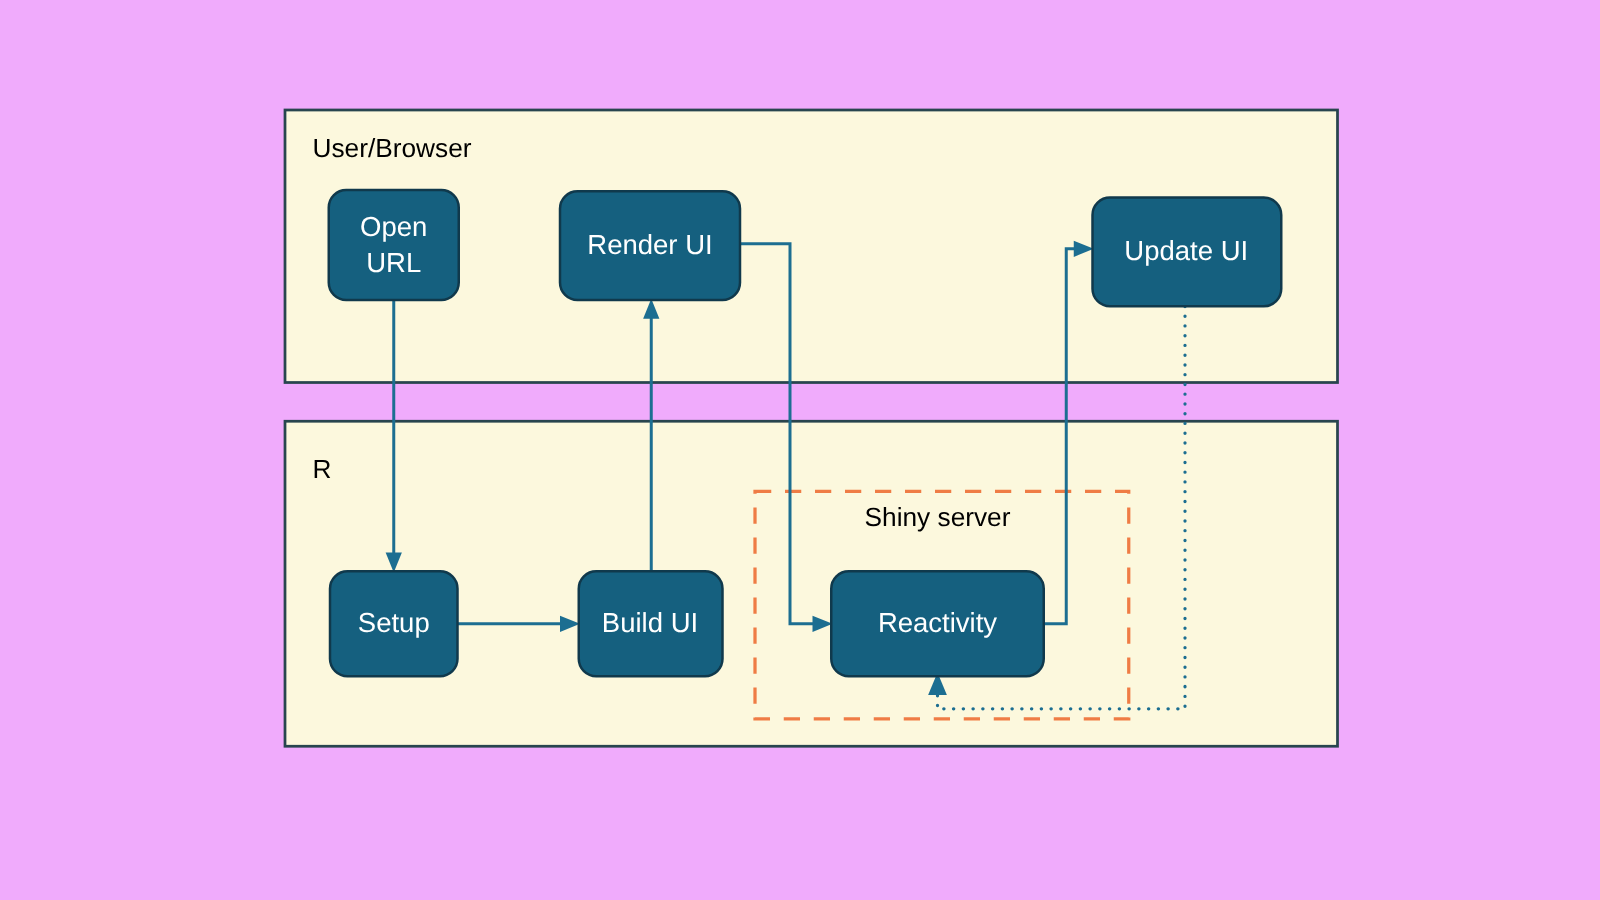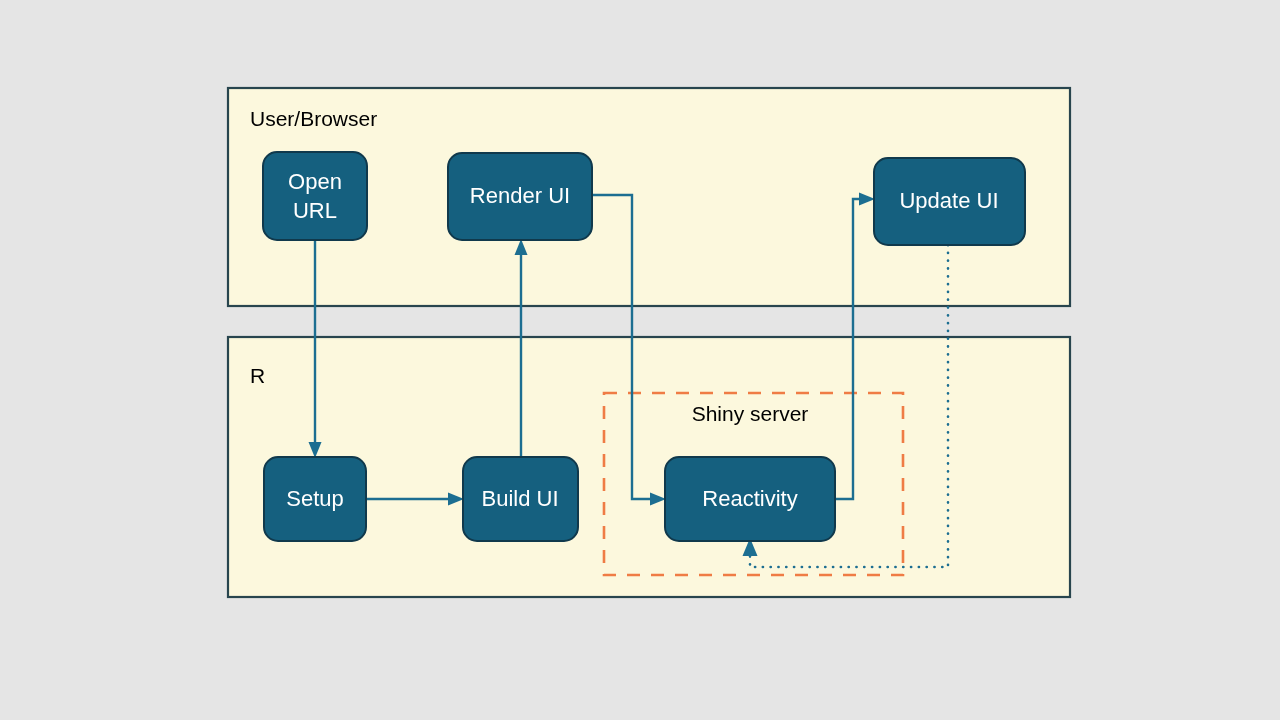--- a/index.html
+++ b/index.html
@@ -11,21 +11,21 @@
   body {
     width: 1280px;
     height: 720px;
     overflow: hidden;
     font-family: "Liberation Sans", sans-serif;
   }
   #stage {
     position: relative;
     width: 1280px;
     height: 720px;
-    background: #e5e5e5;
+    background: #f0abfc;
   }
   svg#diagram {
     position: absolute;
     left: 0;
     top: 0;
     width: 1280px;
     height: 720px;
     display: block;
   }
   .container-rect {

